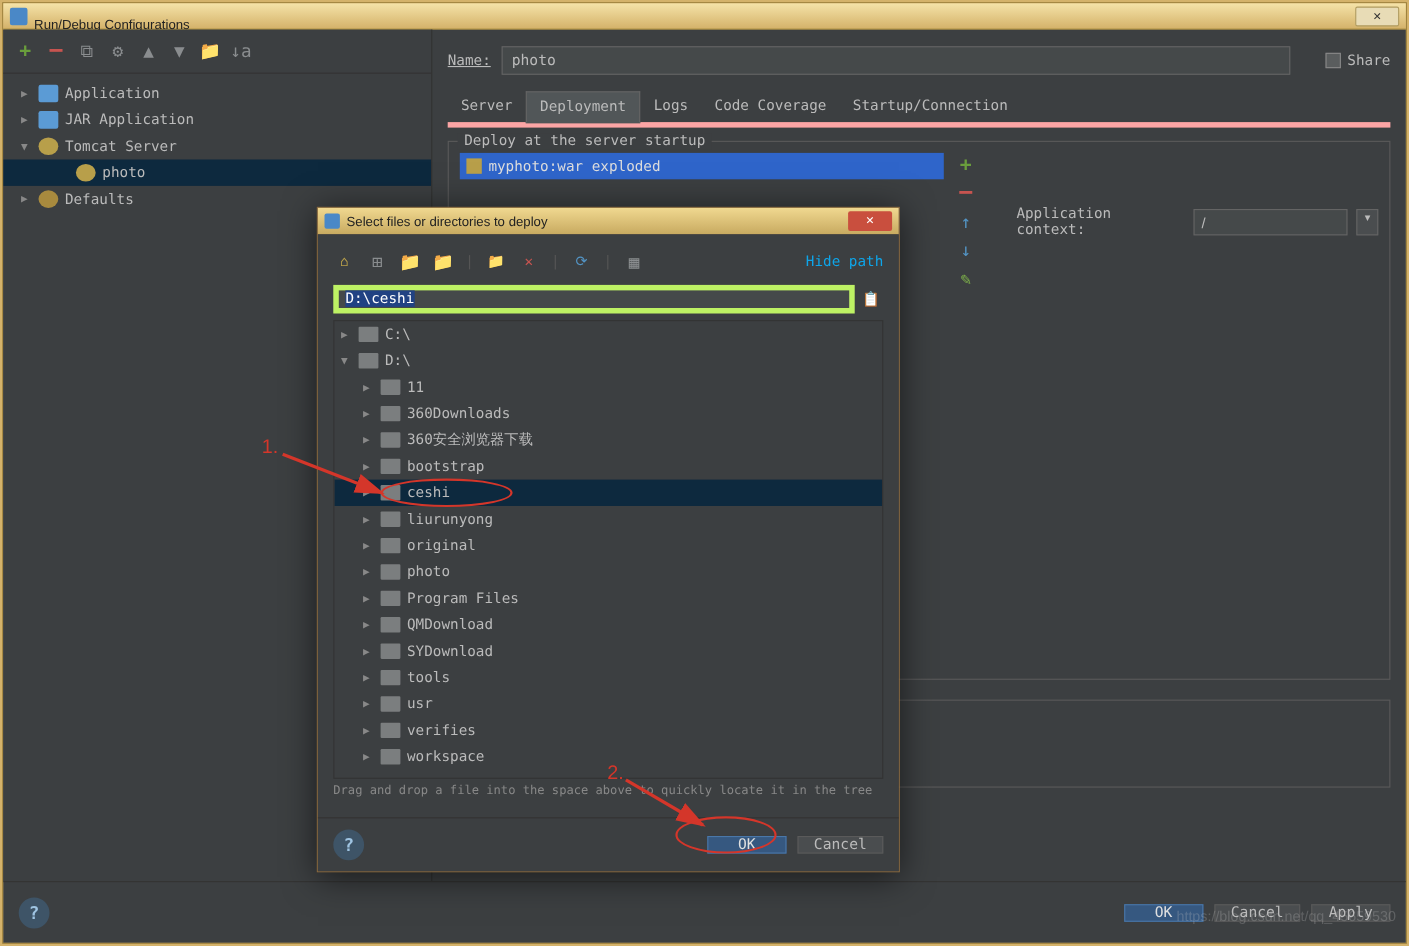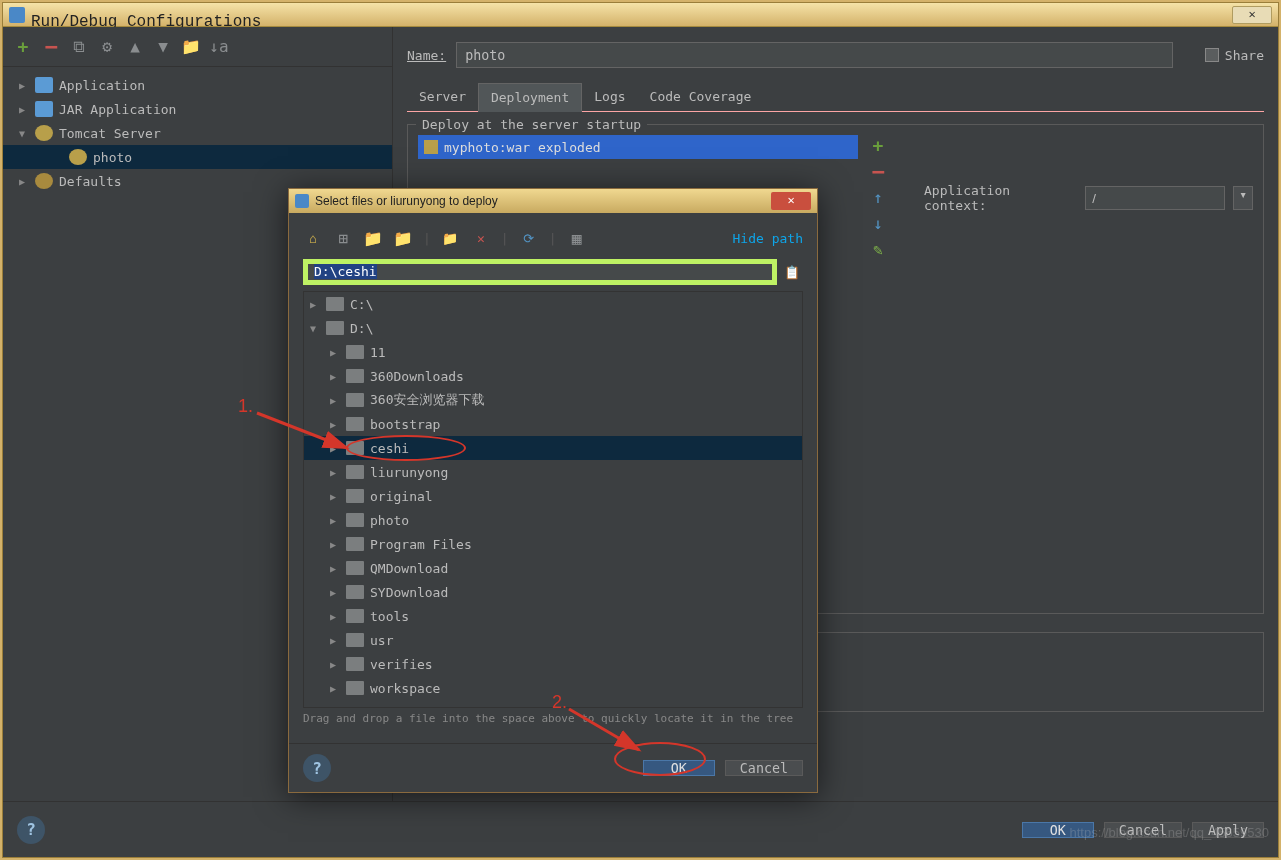--- a/index.html
+++ b/index.html
@@ -1,20 +1,20 @@
 <!DOCTYPE html>
 <html><head>
 <meta charset="utf-8">
 <style>
 * { box-sizing: border-box; margin: 0; padding: 0; }
 body { width: 1281px; height: 860px; font-family: "Consolas", "Monaco", monospace; font-size: 13px; background: #d4b26a; overflow: hidden; position: relative; }
 .outer-frame { background: #d4b26a; border: 1px solid #9a7e3a; width: 1277px; height: 856px; margin: 2px; position: relative; }
 .titlebar { height: 24px; display: flex; align-items: center; padding: 0 6px; background: linear-gradient(#f5e3a8, #d4b26a); border-bottom: 1px solid #a58a3e; }
 .titlebar-icon { width: 16px; height: 16px; margin-right: 6px; background: #4a88c7; border-radius: 2px; }
-.titlebar-text { font-family: Liberation Mono, monospace; font-size: 16px; color: #222; flex: 1; margin-top: 15px; }
+.titlebar-text { font-family: Liberation Sans, sans-serif; font-size: 12px; color: #222; flex: 1; margin-top: 15px; }
 .titlebar-close { width: 40px; height: 18px; background: #e8dcb6; border: 1px solid #b09c60; border-radius: 2px; text-align: center; line-height: 14px; color: #333; font-size: 12px; }
 .main-area { display: flex; height: calc(100% - 24px - 56px); background: #3c3f41; }
 .left-panel { width: 390px; background: #3c3f41; border-right: 1px solid #323232; display: flex; flex-direction: column; }
 .left-toolbar { height: 40px; display: flex; align-items: center; gap: 8px; padding: 0 10px; border-bottom: 1px solid #323232; }
 .icon-btn { width: 20px; height: 20px; display: inline-flex; align-items: center; justify-content: center; cursor: pointer; }
 .green-plus { color: #6a9e3c; font-size: 18px; font-weight: bold; }
 .red-minus { color: #c75450; font-size: 22px; font-weight: bold; }
 .grey-icon { color: #8a8d8f; font-size: 16px; }
 .tree { flex: 1; overflow-y: auto; padding-top: 6px; }
 .tree-row { display: flex; align-items: center; height: 24px; padding-left: 16px; color: #bbbbbb; cursor: pointer; }
@@ -25,21 +25,21 @@
 .tree-icon.jar { background: #5b9bd5; border-radius: 2px; }
 .tree-icon.tomcat { background: #b89f4a; border-radius: 50%; }
 .tree-icon.gear { background: #a88a3e; border-radius: 50%; }
 .tree-row.indent2 { padding-left: 66px; }
 .right-panel { flex: 1; display: flex; flex-direction: column; padding: 10px 14px; }
 .name-row { display: flex; align-items: center; height: 36px; gap: 10px; }
 .name-label { color: #bbbbbb; text-decoration: underline; font-family: monospace; }
 .name-input { flex: 1; height: 26px; background: #45494a; border: 1px solid #646464; color: #bbbbbb; padding: 0 8px; font-family: monospace; }
 .share-box { display: flex; align-items: center; gap: 6px; color: #bbbbbb; margin-left: 10px; padding-left: 12px; }
 .checkbox { width: 14px; height: 14px; background: #5a5d5e; border: 1px solid #888; }
-.tabs { display: flex; border-bottom: 1px solid #fca5a5; margin-top: 10px; }
+.tabs { display: flex; border-bottom: 5px solid #fca5a5; margin-top: 10px; }
 .tab { padding: 6px 12px; color: #bbbbbb; cursor: pointer; font-family: monospace; }
 .tab.active { background: #515658; border: 1px solid #646464; border-bottom: 1px solid #515658; margin-bottom: -1px; }
 .tab-content { flex: 1; padding: 12px 0; position: relative; }
 .fieldset { border: 1px solid #5a5a5a; padding: 10px; position: relative; height: 490px; }
 .fieldset-label { position: absolute; top: -8px; left: 8px; background: #3c3f41; padding: 0 6px; color: #bbbbbb; font-family: monospace; }
 .deploy-row { display: flex; gap: 6px; }
 .deploy-list { flex: 0 0 440px; }
 .deploy-item { height: 24px; background: #2f65ca; color: #ddd; display: flex; align-items: center; padding: 0 6px; gap: 6px; font-family: monospace; }
 .deploy-actions { display: flex; flex-direction: column; gap: 6px; padding-left: 4px; }
 .action-icon { width: 20px; height: 20px; display: flex; align-items: center; justify-content: center; cursor: pointer; }
@@ -146,20 +146,21 @@
           <span class="checkbox"></span>
           <span>Share</span>
         </div>
       </div>
 
       <div class="tabs">
         <div class="tab">Server</div>
         <div class="tab active">Deployment</div>
         <div class="tab">Logs</div>
         <div class="tab">Code Coverage</div>
+        <div class="tab">Startup/Connection</div>
       </div>
 
       <div class="tab-content">
         <div class="fieldset">
           <div class="fieldset-label">Deploy at the server startup</div>
           <div class="deploy-row">
             <div class="deploy-list">
               <div class="deploy-item">
                 <span style="width:14px;height:14px;background:#b89f4a;"></span>
                 <span>myphoto:war exploded</span>
@@ -192,21 +193,21 @@
       <button class="btn primary">OK</button>
       <button class="btn">Cancel</button>
       <button class="btn">Apply</button>
     </div>
   </div>
 </div>
 
 <div class="modal">
   <div class="modal-titlebar">
     <div class="modal-title-icon"></div>
-    <div class="modal-title">Select files or liurunyong to deploy</div>
+    <div class="modal-title">Select files or directories to deploy</div>
     <div class="modal-close">✕</div>
   </div>
   <div class="modal-body">
     <div class="modal-toolbar">
       <span class="icon-btn" style="color:#b89f4a;">⌂</span>
       <span class="icon-btn grey-icon">⊞</span>
       <span class="icon-btn grey-icon">📁</span>
       <span class="icon-btn grey-icon">📁</span>
       <span style="color:#555;">|</span>
       <span class="icon-btn" style="color:#c8a64a;">📁</span>

